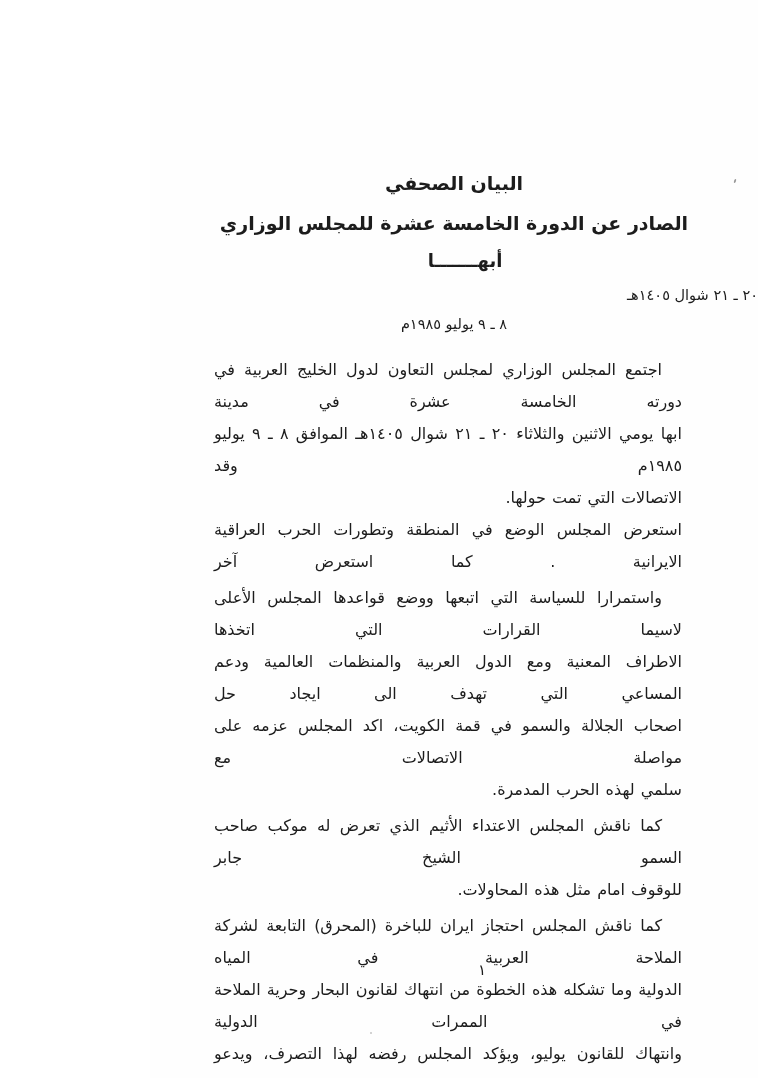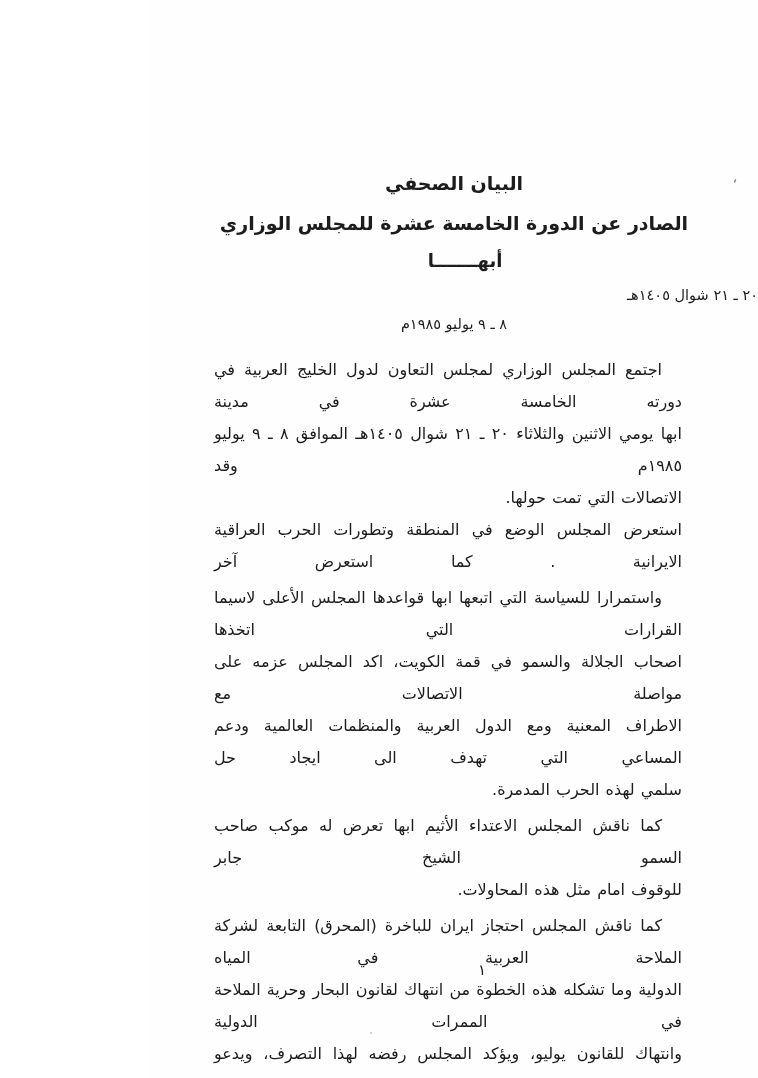--- a/index.html
+++ b/index.html
@@ -101,28 +101,28 @@
   <main class="doc-body">
 
     <p class="para">
       <span class="line first">اجتمع المجلس الوزاري لمجلس التعاون لدول الخليج العربية في دورته الخامسة عشرة في مدينة</span>
       <span class="line">ابها يومي الاثنين والثلاثاء ٢٠ ـ ٢١ شوال ١٤٠٥هـ الموافق ٨ ـ ٩ يوليو ١٩٨٥م وقد</span>
       <span class="line last">الاتصالات التي تمت حولها.</span>
       <span class="line">استعرض المجلس الوضع في المنطقة وتطورات الحرب العراقية الايرانية . كما استعرض آخر</span>
     </p>
 
     <p class="para">
-      <span class="line first">واستمرارا للسياسة التي اتبعها ابها قواعدها المجلس الأعلى لاسيما القرارات التي اتخذها</span>
+      <span class="line first">واستمرارا للسياسة التي اتبعها ووضع قواعدها المجلس الأعلى لاسيما القرارات التي اتخذها</span>
+      <span class="line">الاطراف المعنية ومع الدول العربية والمنظمات العالمية ودعم المساعي التي تهدف الى ايجاد حل</span>
       <span class="line">اصحاب الجلالة والسمو في قمة الكويت، اكد المجلس عزمه على مواصلة الاتصالات مع</span>
-      <span class="line">الاطراف المعنية ومع الدول العربية والمنظمات العالمية ودعم المساعي التي تهدف الى ايجاد حل</span>
       <span class="line last">سلمي لهذه الحرب المدمرة.</span>
     </p>
 
     <p class="para">
-      <span class="line first">كما ناقش المجلس الاعتداء الأثيم ابها تعرض له موكب صاحب السمو الشيخ جابر</span>
+      <span class="line first">كما ناقش المجلس الاعتداء الأثيم الذي تعرض له موكب صاحب السمو الشيخ جابر</span>
       <span class="line last">للوقوف امام مثل هذه المحاولات.</span>
     </p>
 
     <p class="para">
       <span class="line first">كما ناقش المجلس احتجاز ايران للباخرة (المحرق) التابعة لشركة الملاحة العربية في المياه</span>
       <span class="line">الدولية وما تشكله هذه الخطوة من انتهاك لقانون البحار وحرية الملاحة في الممرات الدولية</span>
       <span class="line">وانتهاك للقانون يوليو، ويؤكد المجلس رفضه لهذا التصرف، ويدعو ايران الى الافراج فورا عن</span>
       <span class="line last">الباخرة والى الالتزام بالقانون الاطراف.</span>
     </p>
 

